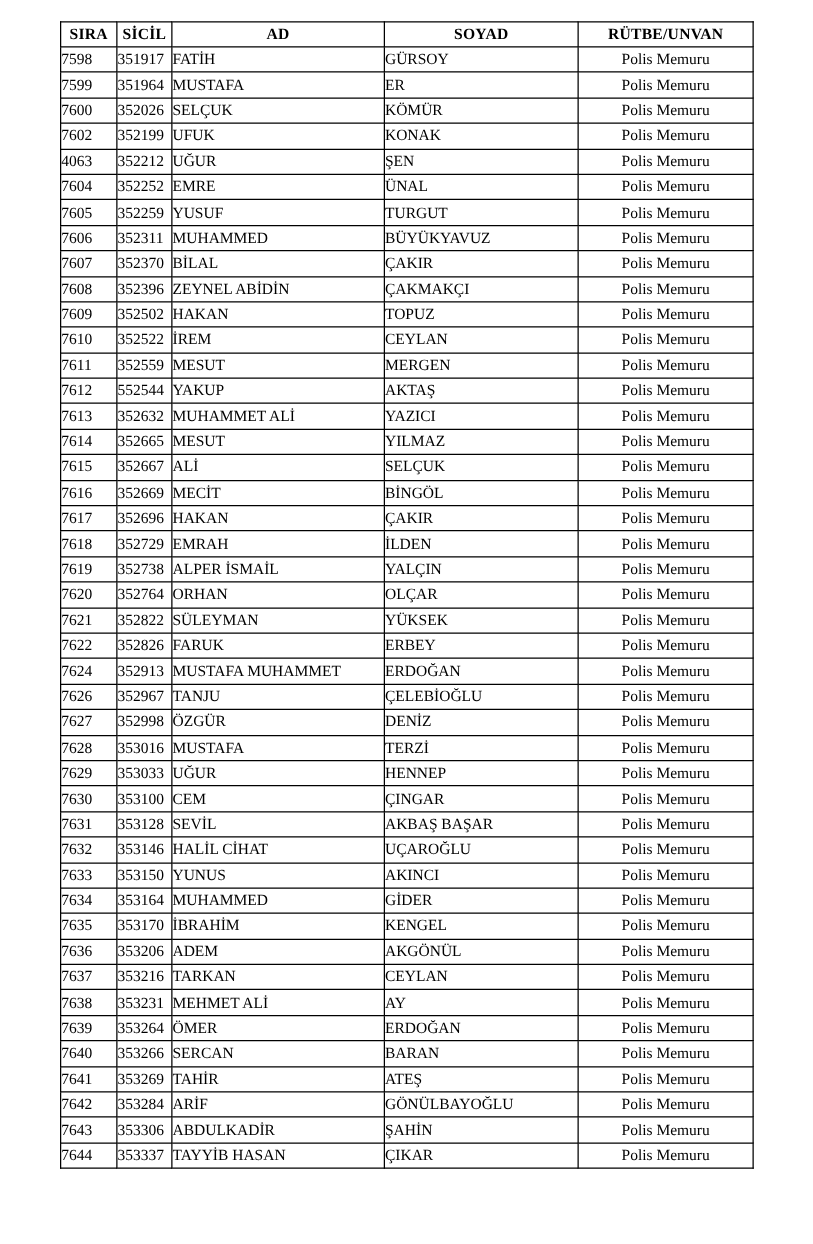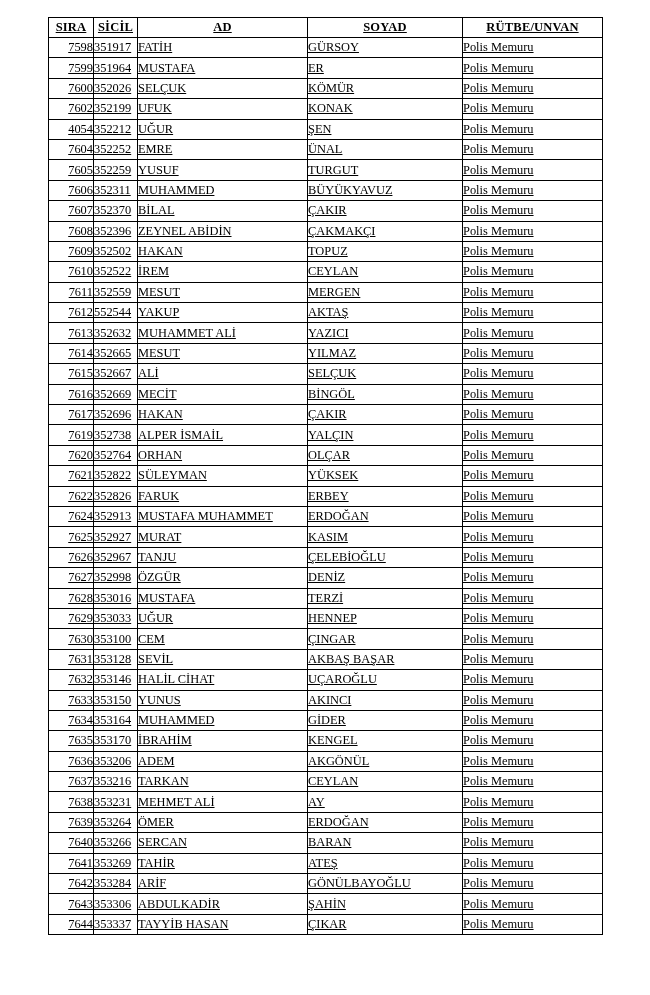--- a/index.html
+++ b/index.html
@@ -14,21 +14,20 @@
     font-family: "Liberation Serif", "DejaVu Serif", serif;
     color: #000000;
     position: relative;
     overflow: hidden;
   }
   #page {
     position: absolute;
     left: 48px;
     top: 17px;
     width: 554px;
-    text-decoration: underline;
   }
   table.roster {
     border-collapse: collapse;
     table-layout: fixed;
     width: 554px;
     background: #ffffff;
   }
   table.roster col.c-sira   { width: 45px; }
   table.roster col.c-sicil  { width: 44px; }
   table.roster col.c-ad     { width: 170px; }
@@ -53,36 +52,36 @@
   table.roster thead th.h-ad,
   table.roster thead th.h-soyad,
   table.roster thead th.h-rutbe {
     font-size: 12.5px;
   }
   table.roster tbody td {
     height: 19.4px;
     font-size: 12.4px;
   }
   td.cell-sira {
-    text-align: right;
+    text-align: left;
     font-size: 12.4px;
     padding-right: 2px;
   }
   td.cell-sicil {
     text-align: left;
     font-size: 11.6px;
   }
   td.cell-ad,
   td.cell-soyad {
     text-align: left;
     padding-left: 3px;
     font-size: 12.4px;
   }
   td.cell-rutbe {
-    text-align: left;
+    text-align: center;
     padding-left: 3px;
     font-size: 11.4px;
   }
 </style>
 </head>
 <body>
 
 <div id="page">
   <table class="roster">
     <colgroup>
@@ -124,21 +123,21 @@
           <td class="cell-rutbe">Polis Memuru</td>
         </tr>
         <tr>
           <td class="cell-sira">7602</td>
           <td class="cell-sicil">352199</td>
           <td class="cell-ad">UFUK</td>
           <td class="cell-soyad">KONAK</td>
           <td class="cell-rutbe">Polis Memuru</td>
         </tr>
         <tr>
-          <td class="cell-sira">4054</td>
+          <td class="cell-sira">4063</td>
           <td class="cell-sicil">352212</td>
           <td class="cell-ad">UĞUR</td>
           <td class="cell-soyad">ŞEN</td>
           <td class="cell-rutbe">Polis Memuru</td>
         </tr>
         <tr>
           <td class="cell-sira">7604</td>
           <td class="cell-sicil">352252</td>
           <td class="cell-ad">EMRE</td>
           <td class="cell-soyad">ÜNAL</td>
@@ -229,20 +228,27 @@
           <td class="cell-rutbe">Polis Memuru</td>
         </tr>
         <tr>
           <td class="cell-sira">7617</td>
           <td class="cell-sicil">352696</td>
           <td class="cell-ad">HAKAN</td>
           <td class="cell-soyad">ÇAKIR</td>
           <td class="cell-rutbe">Polis Memuru</td>
         </tr>
         <tr>
+          <td class="cell-sira">7618</td>
+          <td class="cell-sicil">352729</td>
+          <td class="cell-ad">EMRAH</td>
+          <td class="cell-soyad">İLDEN</td>
+          <td class="cell-rutbe">Polis Memuru</td>
+        </tr>
+        <tr>
           <td class="cell-sira">7619</td>
           <td class="cell-sicil">352738</td>
           <td class="cell-ad">ALPER İSMAİL</td>
           <td class="cell-soyad">YALÇIN</td>
           <td class="cell-rutbe">Polis Memuru</td>
         </tr>
         <tr>
           <td class="cell-sira">7620</td>
           <td class="cell-sicil">352764</td>
           <td class="cell-ad">ORHAN</td>
@@ -261,27 +267,20 @@
           <td class="cell-sicil">352826</td>
           <td class="cell-ad">FARUK</td>
           <td class="cell-soyad">ERBEY</td>
           <td class="cell-rutbe">Polis Memuru</td>
         </tr>
         <tr>
           <td class="cell-sira">7624</td>
           <td class="cell-sicil">352913</td>
           <td class="cell-ad">MUSTAFA MUHAMMET</td>
           <td class="cell-soyad">ERDOĞAN</td>
-          <td class="cell-rutbe">Polis Memuru</td>
-        </tr>
-        <tr>
-          <td class="cell-sira">7625</td>
-          <td class="cell-sicil">352927</td>
-          <td class="cell-ad">MURAT</td>
-          <td class="cell-soyad">KASIM</td>
           <td class="cell-rutbe">Polis Memuru</td>
         </tr>
         <tr>
           <td class="cell-sira">7626</td>
           <td class="cell-sicil">352967</td>
           <td class="cell-ad">TANJU</td>
           <td class="cell-soyad">ÇELEBİOĞLU</td>
           <td class="cell-rutbe">Polis Memuru</td>
         </tr>
         <tr>

